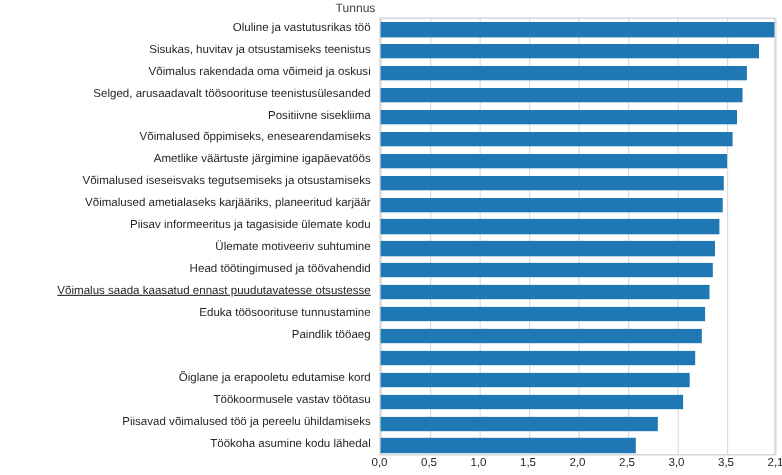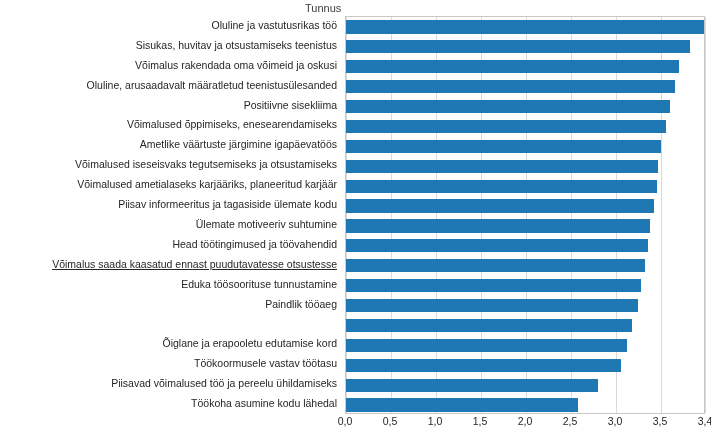--- a/index.html
+++ b/index.html
@@ -107,21 +107,21 @@
 <body>
 
 <div id="chart-root">
 
   <div class="header-label">Tunnus</div>
 
   <div class="cat-labels">
       <div class="cat-label" style="top: 3.95px; padding-left: 44px;">Oluline ja vastutusrikas töö</div>
       <div class="cat-label" style="top: 23.85px;">Sisukas, huvitav ja otsustamiseks teenistus</div>
       <div class="cat-label" style="top: 43.75px;">Võimalus rakendada oma võimeid ja oskusi</div>
-      <div class="cat-label" style="top: 63.65px;">Oluline, arusaadavalt määratletud teenistusülesanded</div>
+      <div class="cat-label" style="top: 63.65px;">Selged, arusaadavalt töösoorituse teenistusülesanded</div>
       <div class="cat-label" style="top: 83.55px;">Positiivne sisekliima</div>
       <div class="cat-label" style="top: 123.35px;">Ametlike väärtuste järgimine igapäevatöös</div>
       <div class="cat-label" style="top: 103.45px;">Võimalused õppimiseks, enesearendamiseks</div>
       <div class="cat-label" style="top: 143.25px;">Võimalused iseseisvaks tegutsemiseks ja otsustamiseks</div>
       <div class="cat-label" style="top: 163.15px;">Võimalused ametialaseks karjääriks, planeeritud karjäär</div>
       <div class="cat-label" style="top: 183.05px;">Piisav informeeritus ja tagasiside ülemate kodu</div>
       <div class="cat-label" style="top: 202.95px;">Ülemate motiveeriv suhtumine</div>
       <div class="cat-label" style="top: 222.85px;">Head töötingimused ja töövahendid</div>
       <div class="cat-label" style="top: 242.75px; text-decoration: underline;">Võimalus saada kaasatud ennast puudutavatesse otsustesse</div>
       <div class="cat-label" style="top: 262.65px;">Eduka töösoorituse tunnustamine</div>
@@ -210,16 +210,16 @@
 
   <div class="x-axis">
       <div class="x-tick" style="left: 0px;">0,0</div>
       <div class="x-tick" style="left: 45px;">0,5</div>
       <div class="x-tick" style="left: 90px;">1,0</div>
       <div class="x-tick" style="left: 135px;">1,5</div>
       <div class="x-tick" style="left: 180px;">2,0</div>
       <div class="x-tick" style="left: 225px;">2,5</div>
       <div class="x-tick" style="left: 270px;">3,0</div>
       <div class="x-tick" style="left: 315px;">3,5</div>
-      <div class="x-tick" style="left: 360px;">3,4</div>
+      <div class="x-tick" style="left: 360px;">2,1</div>
     </div>
 
 </div>
 
 </body></html>

